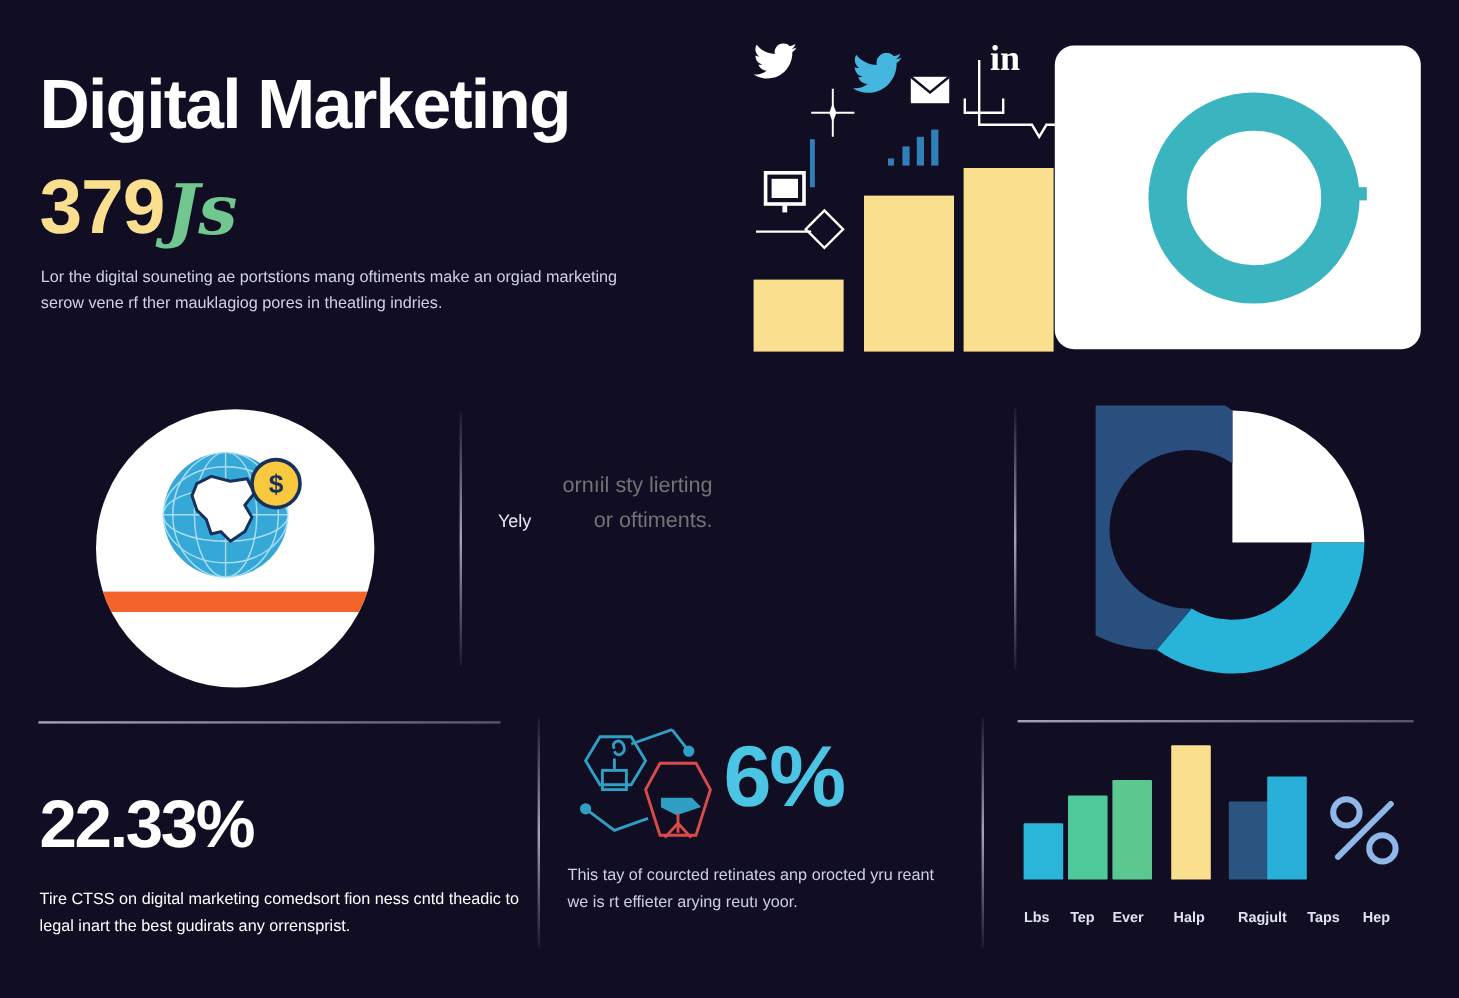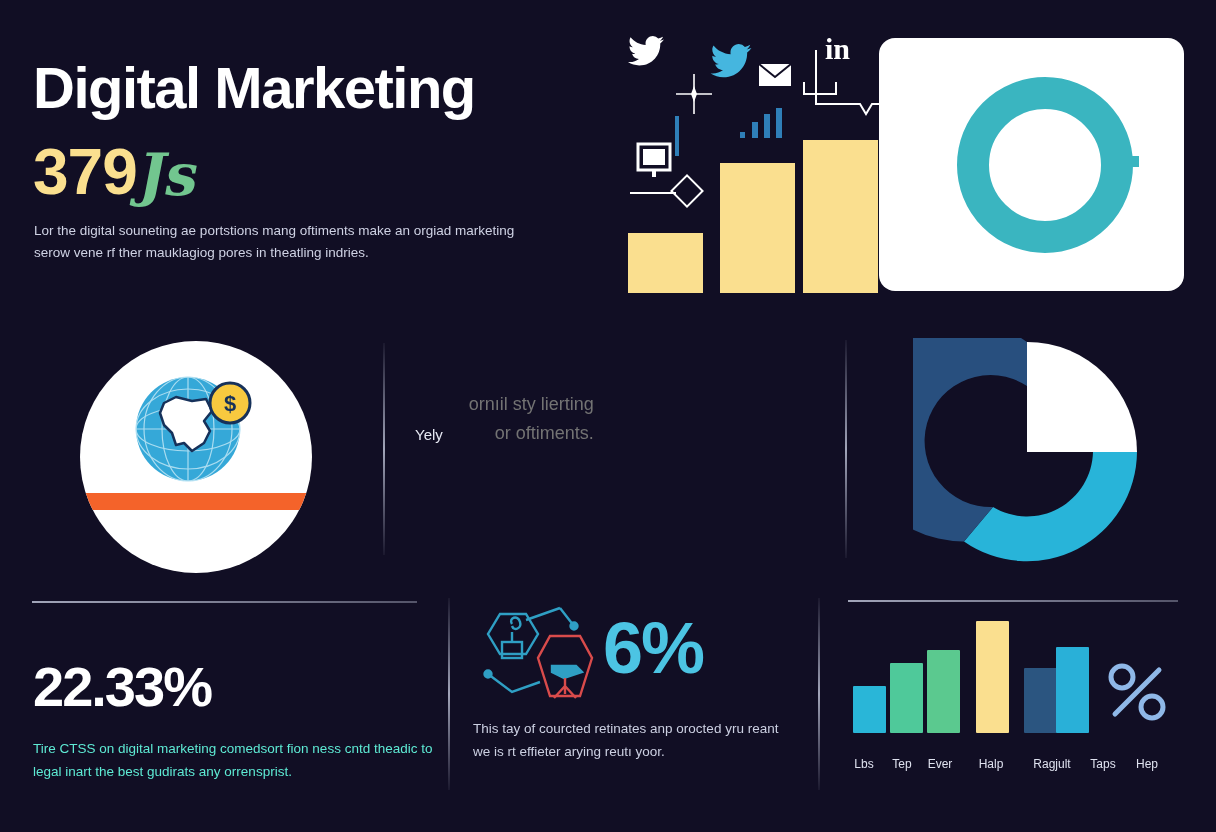--- a/index.html
+++ b/index.html
@@ -65,31 +65,31 @@
   }
   #center-stat{left:415px;top:390px;width:420px;}
   #center-stat .row{display:flex;align-items:center;}
   #center-stat .pre{font-size:15px;color:#e7e9f4;margin-right:12px;white-space:nowrap;margin-top:32px;}
   #center-stat .big{font-size:78px;font-weight:bold;color:#ffffff;letter-spacing:-2px;line-height:.95;}
   #center-stat .post{font-size:18px;color:#737373;margin-left:14px;line-height:1.6;max-width:135px;text-align:right;}
   #center-caption{left:415px;top:494px;width:420px;font-size:13.5px;color:#ccd0e2;line-height:1.6;}
 
   
   #bl-metric{left:33px;top:643px;font-size:56px;font-weight:bold;color:#ffffff;letter-spacing:-2px;line-height:1;margin-top:16px;}
-  #bl-caption{left:33px;top:738px;width:400px;font-size:13.5px;color:#5eead4;line-height:1.7;}
+  #bl-caption{left:33px;top:738px;width:400px;font-size:13.5px;color:#ffffff;line-height:1.7;}
 
   
   #bm-metric{left:603px;top:612px;font-size:72px;font-weight:bold;color:#4cc4e3;letter-spacing:-2px;line-height:1;}
   #bm-caption{left:473px;top:718px;width:315px;font-size:13.5px;color:#ccd0e2;line-height:1.7;}
 
   
   #br-chart{left:848px;top:608px;width:330px;height:125px;}
   .br-bar{position:absolute;bottom:0;width:33px;border-radius:1px;}
   #br-labels{left:845px;top:757px;width:340px;}
-  .br-label{position:absolute;font-size:12px;color:#dfe2ef;text-align:center;transform:translateX(-50%);}
+  .br-label{position:absolute;font-size:12px;color:#dfe2ef;text-align:center;transform:translateX(-50%);font-weight:bold;}
   #br-percent{left:1105px;top:660px;}
 </style>
 </head>
 <body>
 
 <div class="stage">
 
   <div class="abs" id="page-title">Digital Marketing</div>
 
   <div class="abs" id="hero-metric">

